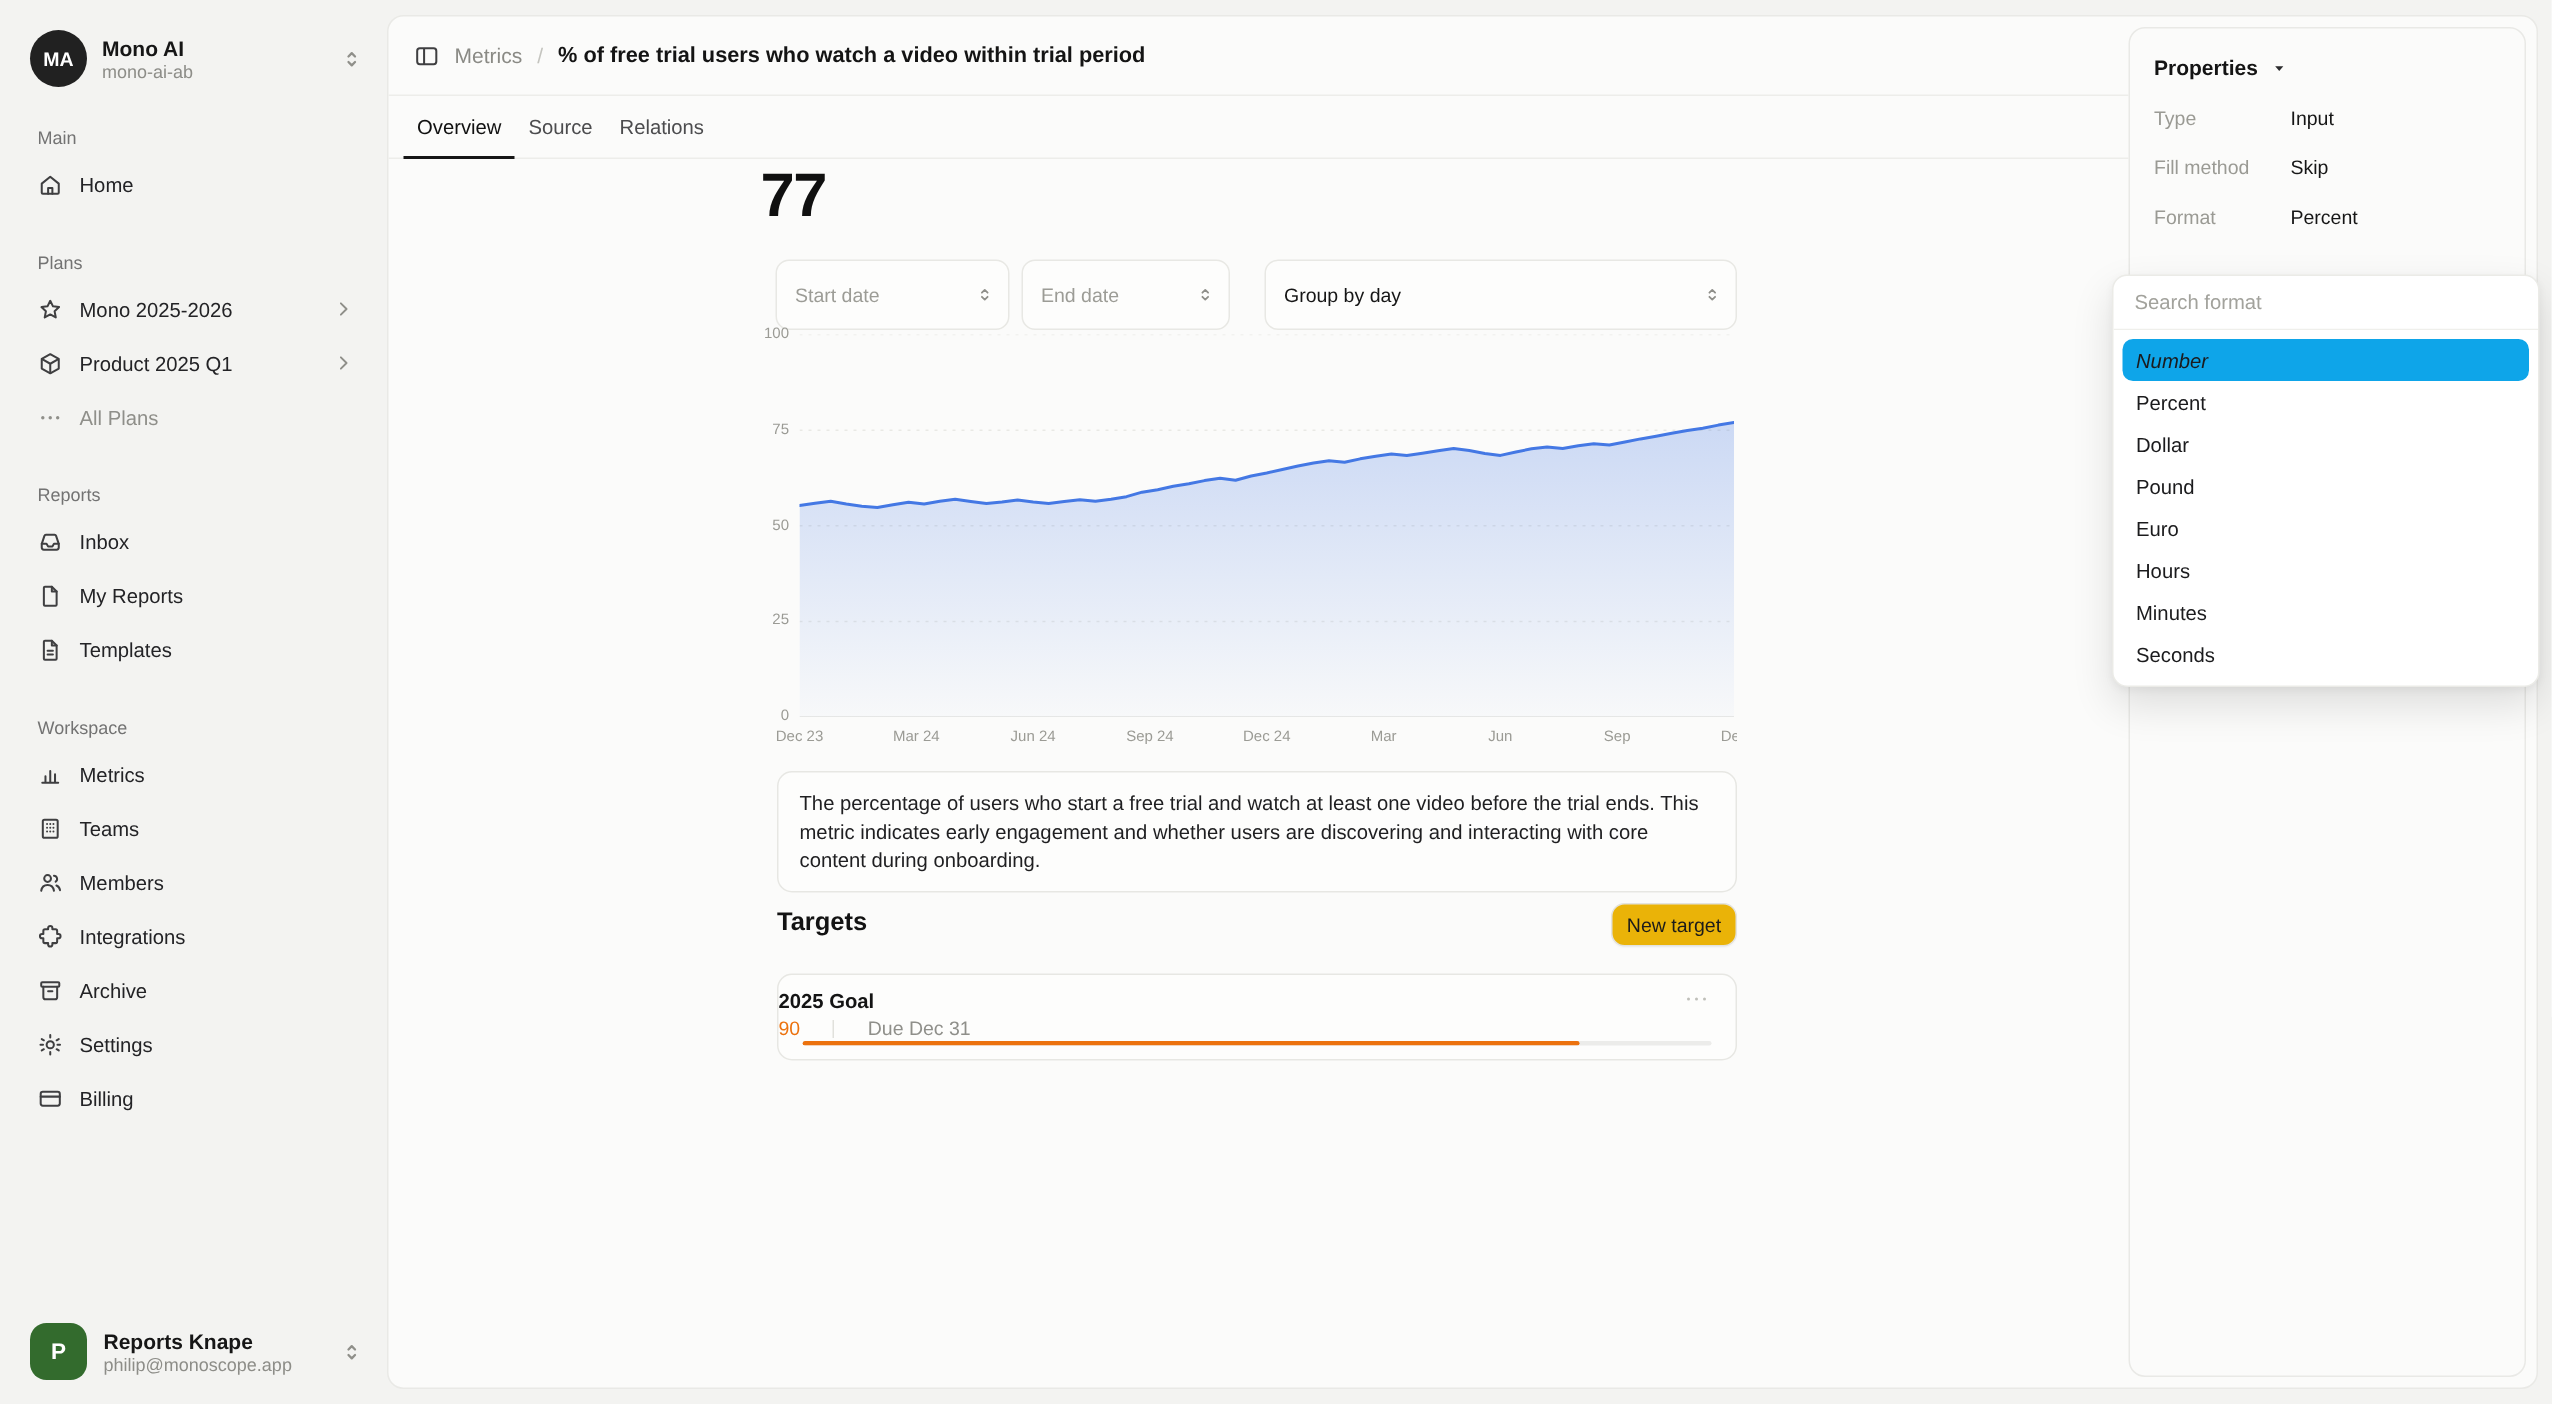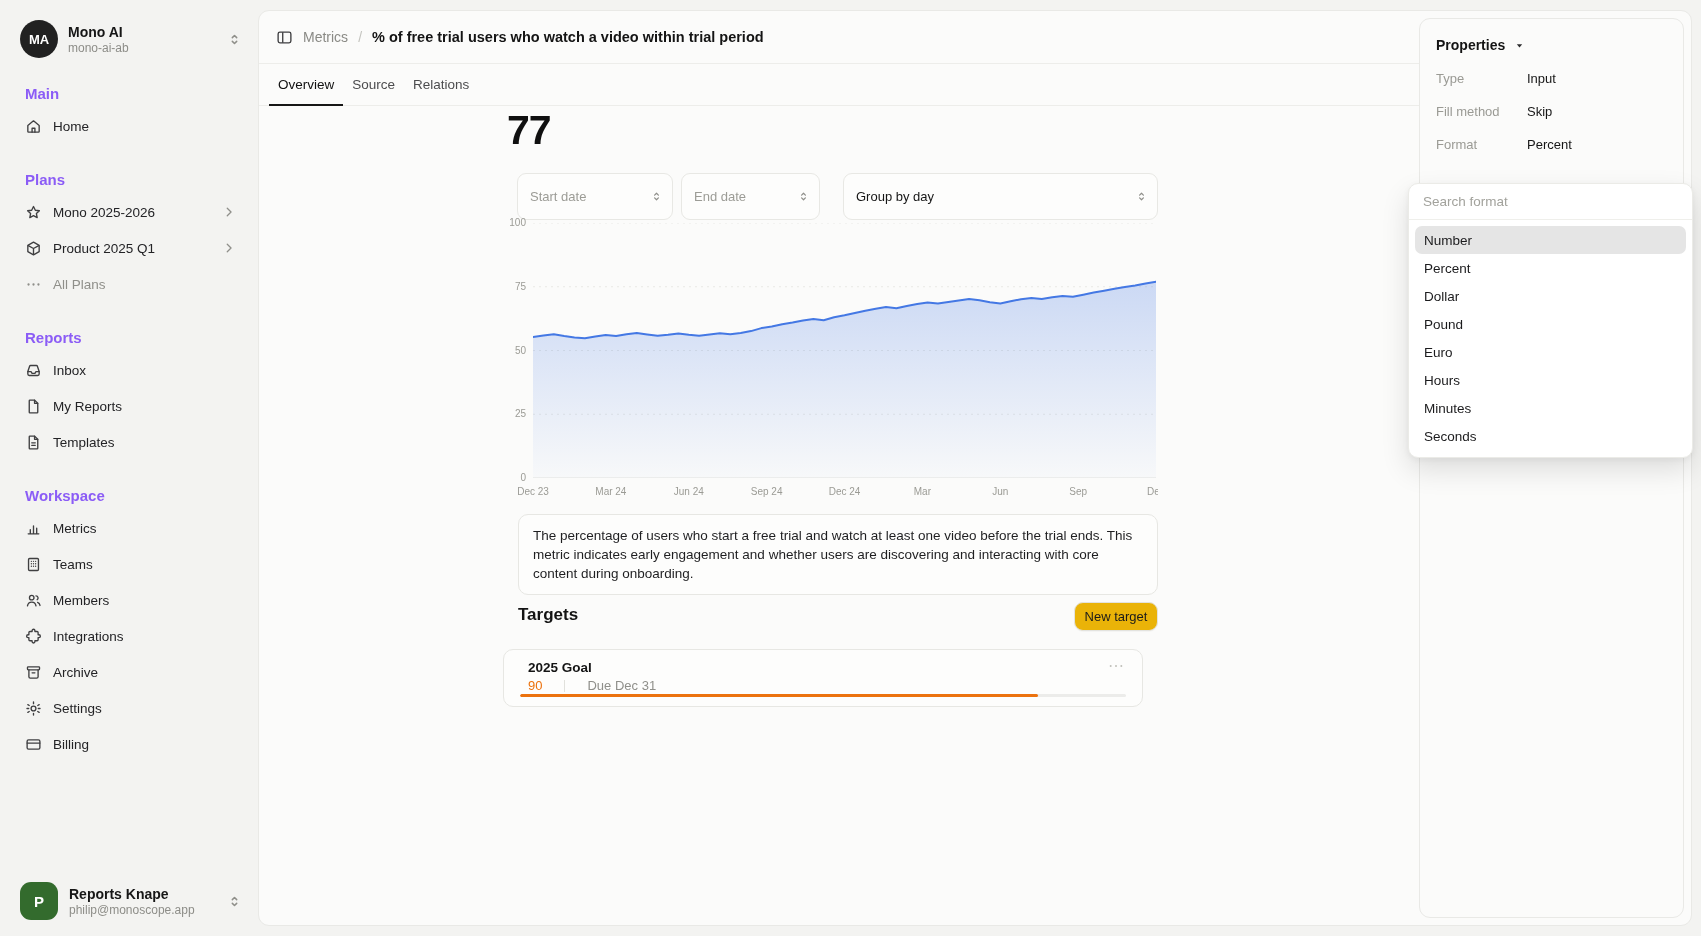--- a/index.html
+++ b/index.html
@@ -15,21 +15,21 @@
   .ico.muted { color:#8f8f8a; }
 
   
   .sidebar { position:absolute; left:0; top:0; width:258px; height:936px; padding:20px 16px 14px 20px; }
   .ws-switcher { display:flex; align-items:center; gap:10px; cursor:pointer; }
   .avatar { width:38px; height:38px; border-radius:50%; background:#212121; color:#fff;
             display:flex; align-items:center; justify-content:center; font-size:13px; font-weight:700; }
   .ws-meta { flex:1; min-width:0; }
   .ws-name { font-size:14px; font-weight:700; color:#161616; }
   .ws-slug { font-size:12px; color:#8d8d88; margin-top:1px; }
-  .sec-label { font-size:15px; color:#8b5cf6; margin:27px 0 6px 5px;font-weight:bold; }
+  .sec-label { font-size:12px; color:#737373; margin:27px 0 6px 5px; }
   .nav-item { display:flex; align-items:center; gap:11px; height:36px; padding:0 6px 0 5px;
               font-size:13.5px; font-weight:500; color:#232326; border-radius:8px; cursor:pointer; }
   .nav-item .grow { flex:1; }
   .nav-item.muted-item { color:#8f8f8a; }
   .user-row { position:absolute; left:20px; bottom:16px; width:222px; display:flex; align-items:center; gap:11px; cursor:pointer; }
   .avatar.green { border-radius:11px; background:var(--avatar-green,#336b2d); font-size:15px; }
   .user-name { font-size:14px; font-weight:700; color:#161616; }
   .user-email { font-size:12px; color:#8d8d88; margin-top:1px; }
 
   
@@ -71,22 +71,22 @@
   .desc-box { position:absolute; left:259px; top:503px; width:640px; border:1px solid #e7e7e3;
               border-radius:10px; background:#fdfdfc; padding:11px 14px; font-size:13.5px;
               line-height:1.42; color:#1f1f21; cursor:text; }
 
   
   .targets-head { position:absolute; left:259px; top:594px; font-size:17px; font-weight:700; color:#131313; }
   .new-target-btn { position:absolute; left:815px; top:591px; width:84px; height:29px; background:#eab308;
                     border:1px solid #e3e3df; border-radius:9px; font-size:13px; font-weight:500; color:#1b1b1b;
                     display:flex; align-items:center; justify-content:center; cursor:pointer;
                     box-shadow:0 1px 1px rgba(0,0,0,0.03); }
-  .target-card { position:absolute; left:244px; top:638px; width:640px; height:58px; border:1px solid #e7e7e3;
-                 border-radius:10px; background:#fdfdfc; padding:10px 24px 0; }
+  .target-card { position:absolute; left:259px; top:638px; width:640px; height:58px; border:1px solid #e7e7e3;
+                 border-radius:10px; background:#fdfdfc; padding:10px 0 0; }
   .target-name { font-size:13.5px; font-weight:700; color:#141414; }
   .target-sub { display:flex; align-items:center; gap:22px; margin-top:3px; font-size:13px; }
   .target-value { color:var(--accent-orange,#e8700d); font-weight:500; }
   .target-vsep { width:1px; height:12px; background:#e1e1dc; }
   .target-due { color:#8f8f8a; }
   .target-menu { position:absolute; right:12px; top:8px; padding:4px 6px; cursor:pointer;
                  color:#bfbfb9; font-size:14px; letter-spacing:1.5px; line-height:1; }
   .progress-track { position:absolute; left:16px; right:16px; bottom:9px; height:3px; border-radius:2px;
                     background:#ececea; overflow:hidden; }
   .progress-fill { height:100%; border-radius:2px; background:var(--accent-orange,#f0770f); }
@@ -106,21 +106,21 @@
              border:1px solid #ebebe7; border-radius:10px;
              box-shadow:0 12px 28px rgba(0,0,0,0.12), 0 2px 6px rgba(0,0,0,0.05); z-index:10; }
   .popover-search { display:block; width:100%; height:36px; border:0; border-bottom:1px solid #efefeb;
                     background:transparent; outline:none; padding:0 14px; font-size:13.5px;
                     font-family:"Liberation Sans",sans-serif; color:#1d1d1f;
                     border-radius:10px 10px 0 0; }
   .popover-search::placeholder { color:#a2a29c; }
   .popover-list { padding:6px; }
   .popover-opt { height:28px; display:flex; align-items:center; padding:0 9px; border-radius:7px;
                  font-size:13.5px; font-weight:500; color:#1b1b1d; cursor:pointer; }
-  .popover-opt.active { background:#e5e5e5; }
+  .popover-opt.active { background:#0ea5e9;font-style:italic; }
 </style>
 </head>
 <body>
 
 <aside class="sidebar">
   <div class="ws-switcher">
     <div class="avatar">MA</div>
     <div class="ws-meta">
       <div class="ws-name">Mono AI</div>
       <div class="ws-slug">mono-ai-ab</div>

